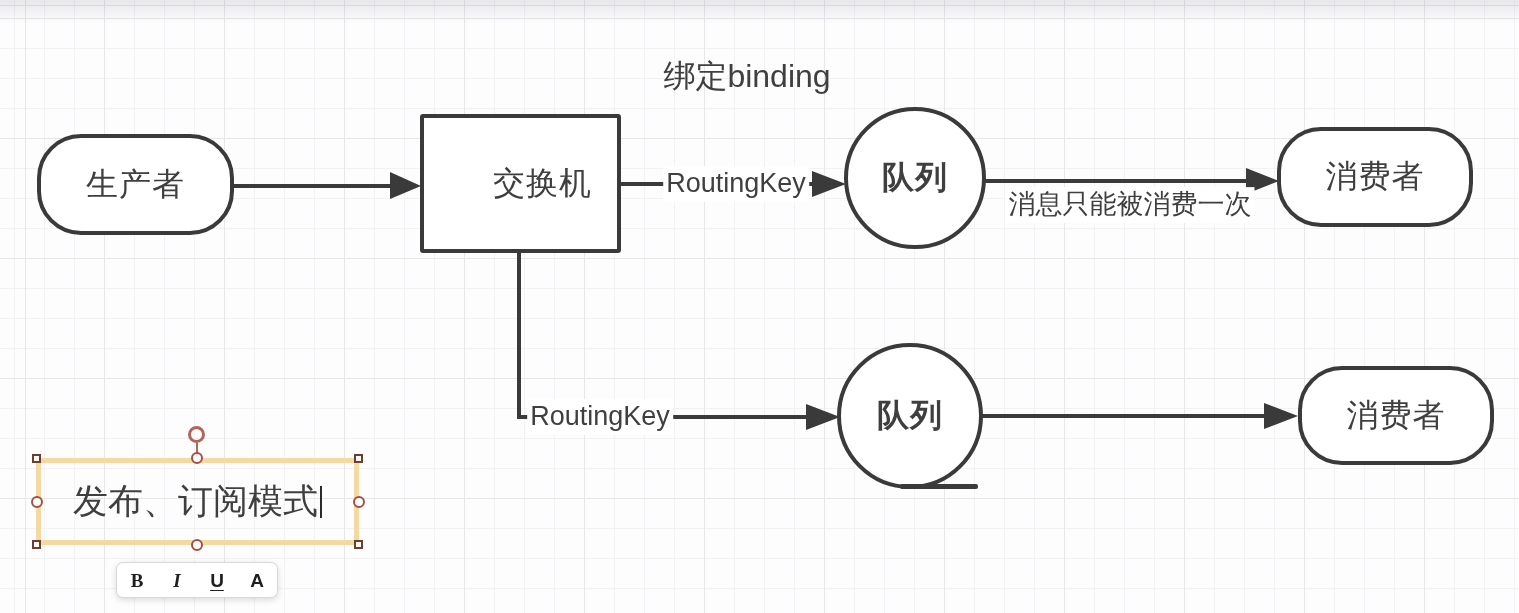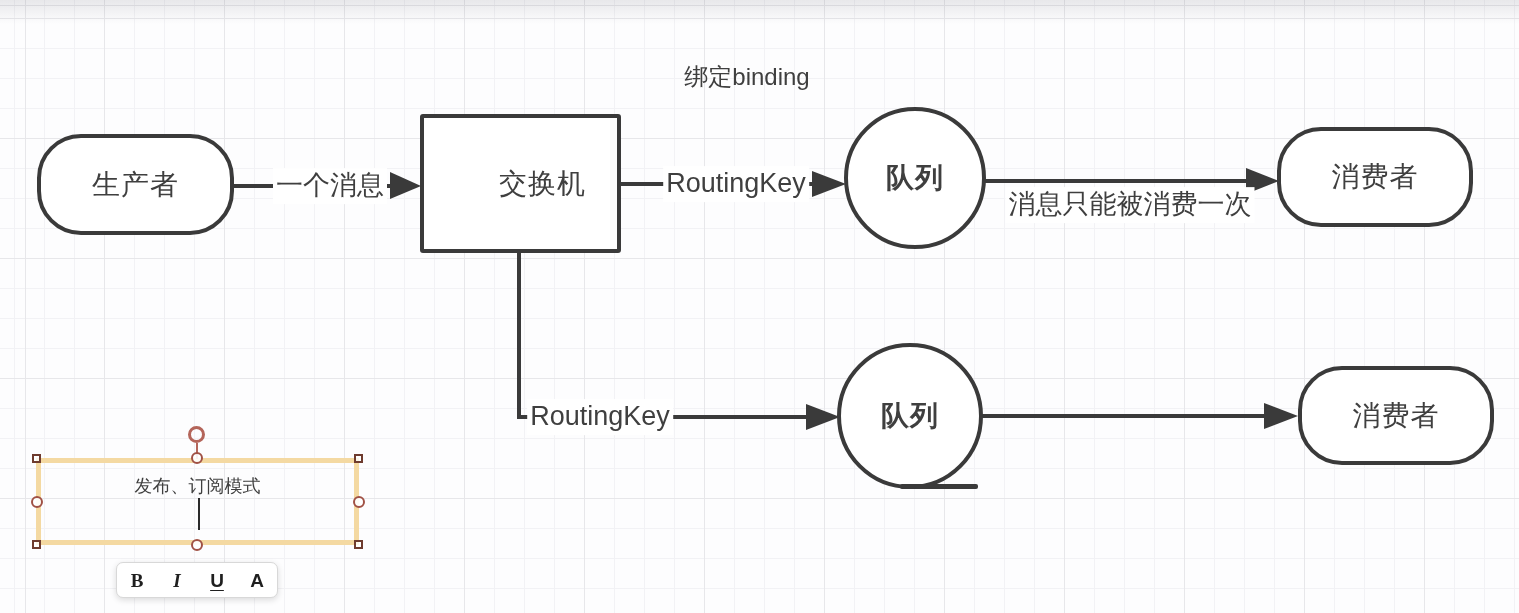--- a/index.html
+++ b/index.html
@@ -23,42 +23,42 @@
   .edges-svg { position: absolute; left: 0; top: 0; width: 1519px; height: 613px; }
 
   .node {
     position: absolute;
     box-sizing: border-box;
     border: 4px solid #3a3a3a;
     background: #ffffff;
     display: flex;
     align-items: center;
     justify-content: center;
-    font-size: 28px;
+    font-size: 32px;
     color: #3f3f3f;
     letter-spacing: 1px;
   }
   .node.rounded { border-radius: 44px; }
   .node.rect    { border-radius: 3px; padding-left: 44px; }
   .node.circle  { border-radius: 50%; font-weight: bold; }
 
   .edge-label {
     position: absolute;
     transform: translate(-50%, -50%);
     background: #ffffff;
     padding: 1px 3px;
     font-size: 27px;
     color: #3f3f3f;
     white-space: nowrap;
     line-height: 1.25;
   }
   .float-label {
     position: absolute;
     transform: translate(-50%, -50%);
-    font-size: 24px;
+    font-size: 32px;
     color: #3f3f3f;
     white-space: nowrap;
   }
 
   .tangent-line {
     position: absolute;
     left: 900px; top: 484px;
     width: 78px; height: 5px;
     background: #3a3a3a;
     border-radius: 2px;
@@ -67,24 +67,23 @@
   
   .textbox {
     position: absolute;
     left: 36px; top: 458px;
     width: 323px; height: 87px;
     box-sizing: border-box;
     border: 5px solid #f4d9a2;
     display: flex;
     align-items: center;
     justify-content: center;
-    font-size: 18px;
+    font-size: 35px;
     color: #3f3f3f;
     white-space: nowrap;
-    flex-direction: column;
   }
   .caret {
     display: inline-block;
     width: 2px; height: 32px;
     background: #2b2b2b;
     margin-left: 2px;
     vertical-align: middle;
     animation: blink 1.1s steps(1) infinite;
   }
   @keyframes blink { 0%, 55% { opacity: 1; } 56%, 100% { opacity: 0; } }
@@ -191,21 +190,20 @@
     <span>队列</span>
   </div>
   <div class="tangent-line"></div>
 
   <div class="node rounded" style="left:1298px; top:366px; width:196px; height:99px;">
     <span>消费者</span>
   </div>
 
   <div class="float-label" style="left:747px; top:77px;">绑定binding</div>
 
-  <div class="edge-label" style="left:330px; top:186px;">一个消息</div>
   <div class="edge-label" style="left:736px; top:184px;">RoutingKey</div>
   <div class="edge-label" style="left:1130px; top:183px;margin-top:22px;">消息只能被消费一次</div>
   <div class="edge-label" style="left:600px; top:417px;">RoutingKey</div>
 
   <div class="textbox">
     <span>发布、订阅模式</span>
       <span class="caret"></span>
   </div>
 
   <div>

